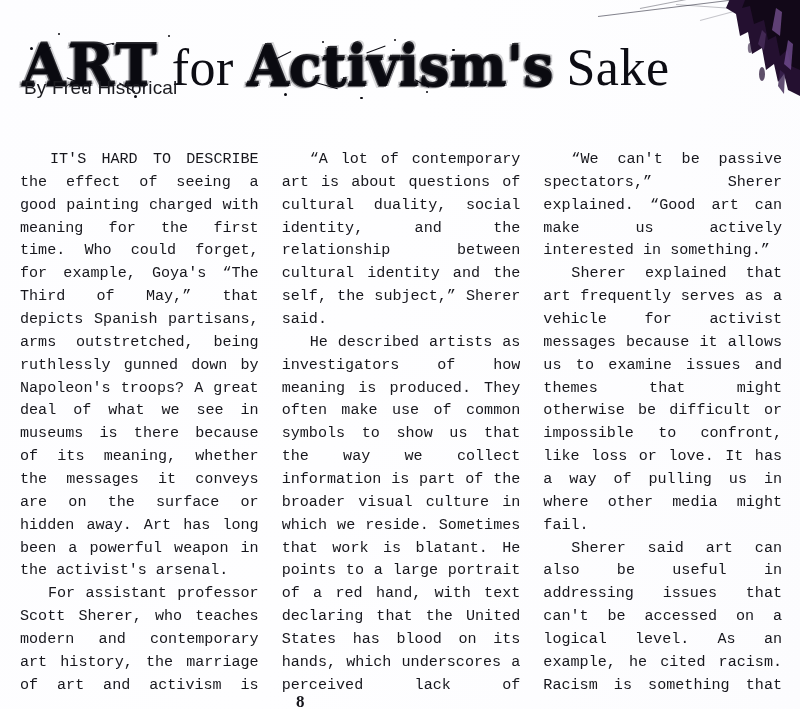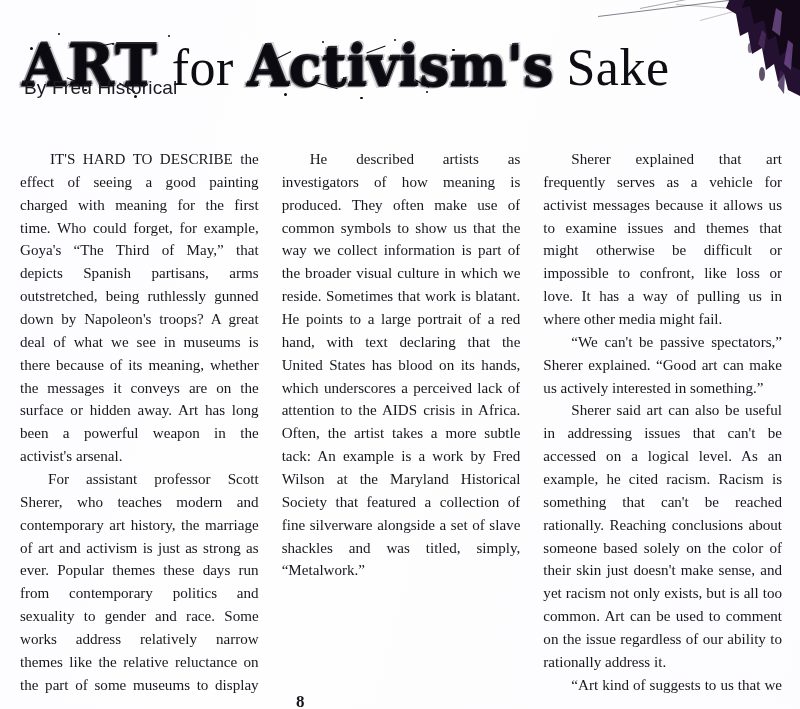--- a/index.html
+++ b/index.html
@@ -126,21 +126,21 @@
     display: flex;
     gap: 23px;
   }
   .col {
     width: 239px;
     height: 100%;
     overflow: hidden;
   }
   .col p {
     margin: 0;
-    font-family: Liberation Serif, serif;
+    font-family: Liberation Mono, monospace;
     font-size: 15.1px;
     line-height: 1.515;
     color: #17171d;
     text-align: justify;
     text-indent: 28px;
     -webkit-hyphens: none;
     hyphens: none;
   }
   .col p.lead { text-indent: 30px; }
 
@@ -214,27 +214,28 @@
   </div>
 
   <div class="columns">
 
     <div class="col">
       <p class="lead">IT'S HARD TO DESCRIBE the effect of seeing a good painting charged with meaning for the first time. Who could forget, for example, Goya's “The Third of May,” that depicts Spanish partisans, arms outstretched, being ruthlessly gunned down by Napoleon's troops? A great deal of what we see in museums is there because of its meaning, whether the messages it conveys are on the surface or hidden away. Art has long been a powerful weapon in the activist's arsenal.</p>
       <p>For assistant professor Scott Sherer, who teaches modern and contemporary art history, the marriage of art and activism is just as strong as ever. Popular themes these days run from contemporary politics and sexuality to gender and race. Some works address relatively narrow themes like the relative reluctance on the part of some museums to display depictions of the nude male form as opposed to that of the female. Others work on a larger scale, exploring the viewer's relationship to the world.</p>
     </div>
 
     <div class="col">
+      <p>“A lot of contemporary art is about questions of cultural duality, social identity, and the relationship between cultural identity and the self, the subject,” Sherer said.</p>
       <p>He described artists as investigators of how meaning is produced. They often make use of common symbols to show us that the way we collect information is part of the broader visual culture in which we reside. Sometimes that work is blatant. He points to a large portrait of a red hand, with text declaring that the United States has blood on its hands, which underscores a perceived lack of attention to the AIDS crisis in Africa. Often, the artist takes a more subtle tack: An example is a work by Fred Wilson at the Maryland Historical Society that featured a collection of fine silverware alongside a set of slave shackles and was titled, simply, “Metalwork.”</p>
 
     </div>
 
     <div class="col">
+      <p>“We can't be passive spectators,” Sherer explained. “Good art can make us actively interested in something.”</p>
       <p>Sherer explained that art frequently serves as a vehicle for activist messages because it allows us to examine issues and themes that might otherwise be difficult or impossible to confront, like loss or love. It has a way of pulling us in where other media might fail.</p>
-      <p>“We can't be passive spectators,” Sherer explained. “Good art can make us actively interested in something.”</p>
       <p>Sherer said art can also be useful in addressing issues that can't be accessed on a logical level. As an example, he cited racism. Racism is something that can't be reached rationally. Reaching conclusions about someone based solely on the color of their skin just doesn't make sense, and yet racism not only exists, but is all too common. Art can be used to comment on the issue regardless of our ability to rationally address it.</p>
       <p>“Art kind of suggests to us that we cannot rely upon fully rational systems,” Sherer said.</p>
     </div>
   </div>
 
   <div class="page-number">8</div>
 
 </div>
 
 </body></html>

